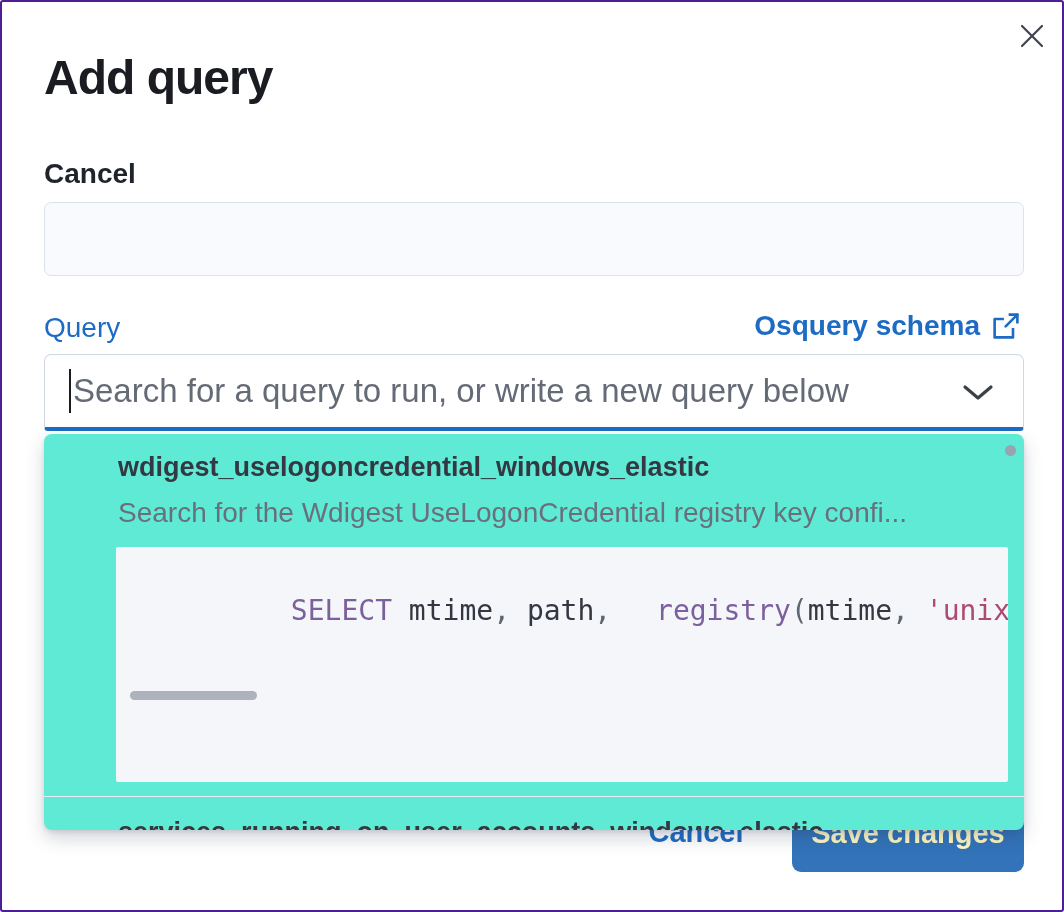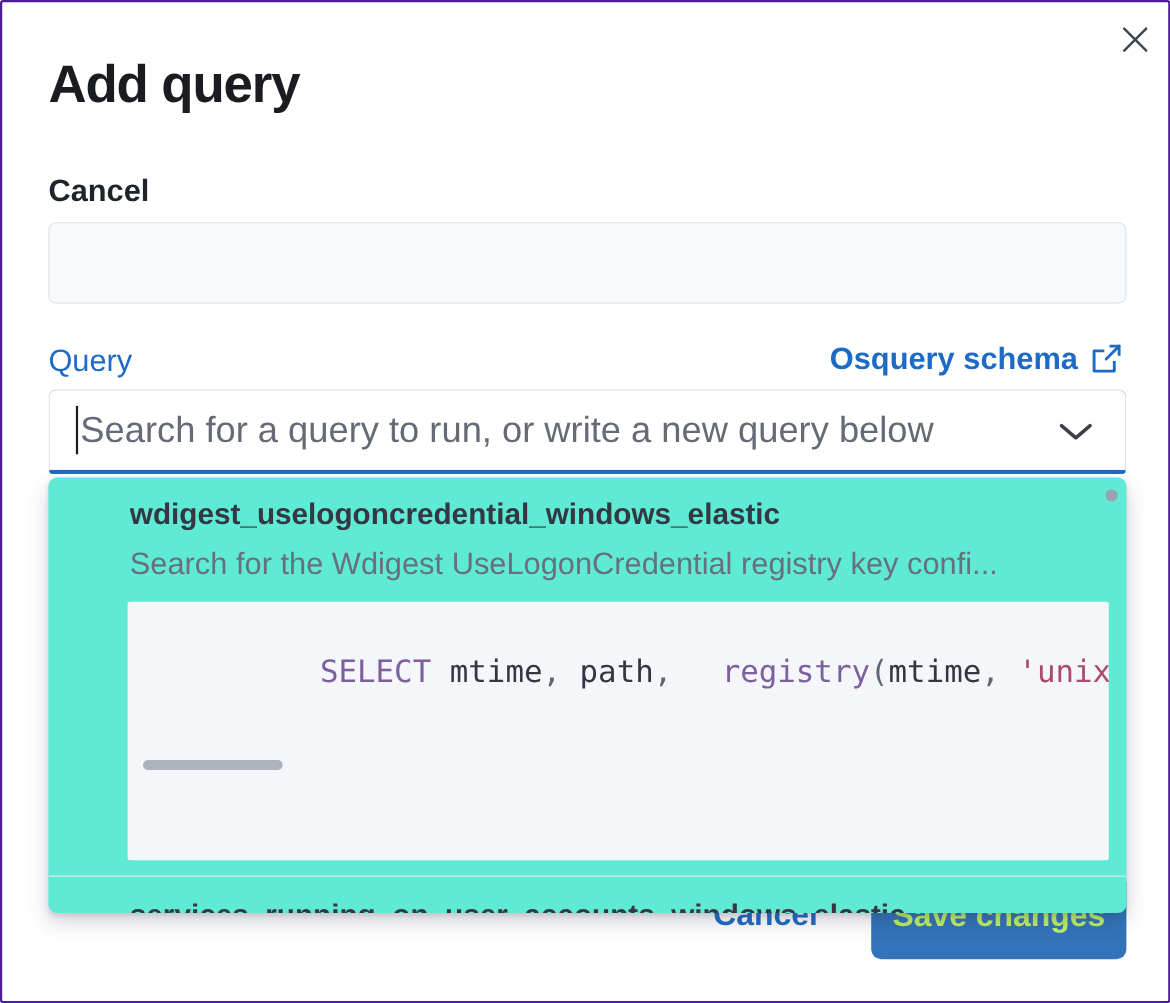--- a/index.html
+++ b/index.html
@@ -49,21 +49,21 @@
   
   .footer{position:absolute;left:0;top:0;width:100%;height:100%;z-index:1;}
   .cancel-btn{
     position:absolute;left:634px;top:800px;width:120px;height:60px;
     background:transparent;border:none;cursor:pointer;
     font-size:29px;font-weight:700;color:var(--accent);font-family:"Liberation Sans",sans-serif;
   }
   .save-btn{
     position:absolute;left:790px;top:792px;width:232px;height:78px;
     background:var(--save-fill);border:none;border-radius:9px;cursor:pointer;
-    font-size:29px;font-weight:700;color:#bef264;font-family:"Liberation Sans",sans-serif;
+    font-size:29px;font-weight:700;color:#fef9c3;font-family:"Liberation Sans",sans-serif;
   }
   
   .dropdown{
     position:absolute;left:42px;top:432px;width:980px;height:396px;z-index:5;
     background:#5eead4;border-radius:8px;overflow:hidden;
     box-shadow:0 8px 18px rgba(50,60,80,.22), 0 2px 4px rgba(50,60,80,.12);
   }
   .scroll-dot{position:absolute;top:11px;right:8px;width:11px;height:11px;border-radius:50%;background:#9aa3af;}
   .option{padding:18px 16px 12px 74px;cursor:pointer;}
   .option-title{font-size:27px;font-weight:700;color:#333842;line-height:30px;white-space:nowrap;overflow:hidden;}

